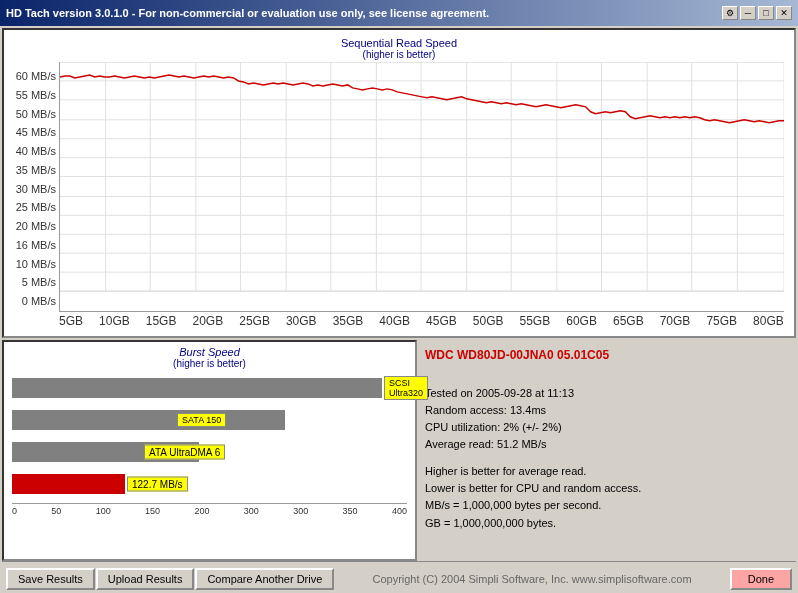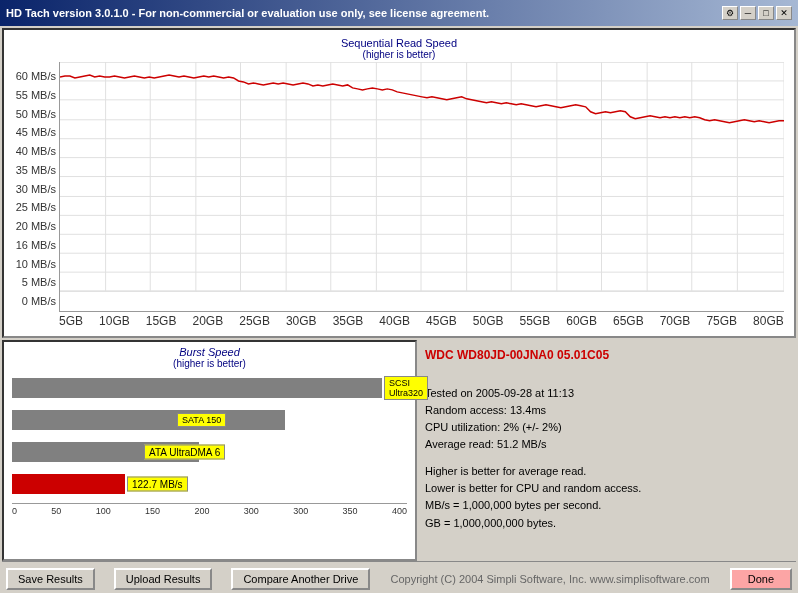--- a/index.html
+++ b/index.html
@@ -192,21 +192,21 @@
       align-items: center;
       background: #d4d0c8;
       border-top: 1px solid #888;
       padding: 2px 4px;
       gap: 4px;
       justify-content: space-between;
     }
 
     .status-bar-left {
       display: flex;
-      gap: 19px;
+      gap: 1px;
     }
 
     .win-btn {
       background: #d4d0c8;
       border: 2px solid;
       border-color: #fff #888 #888 #fff;
       padding: 3px 10px;
       font-size: 11px;
       cursor: pointer;
       min-width: 80px;

